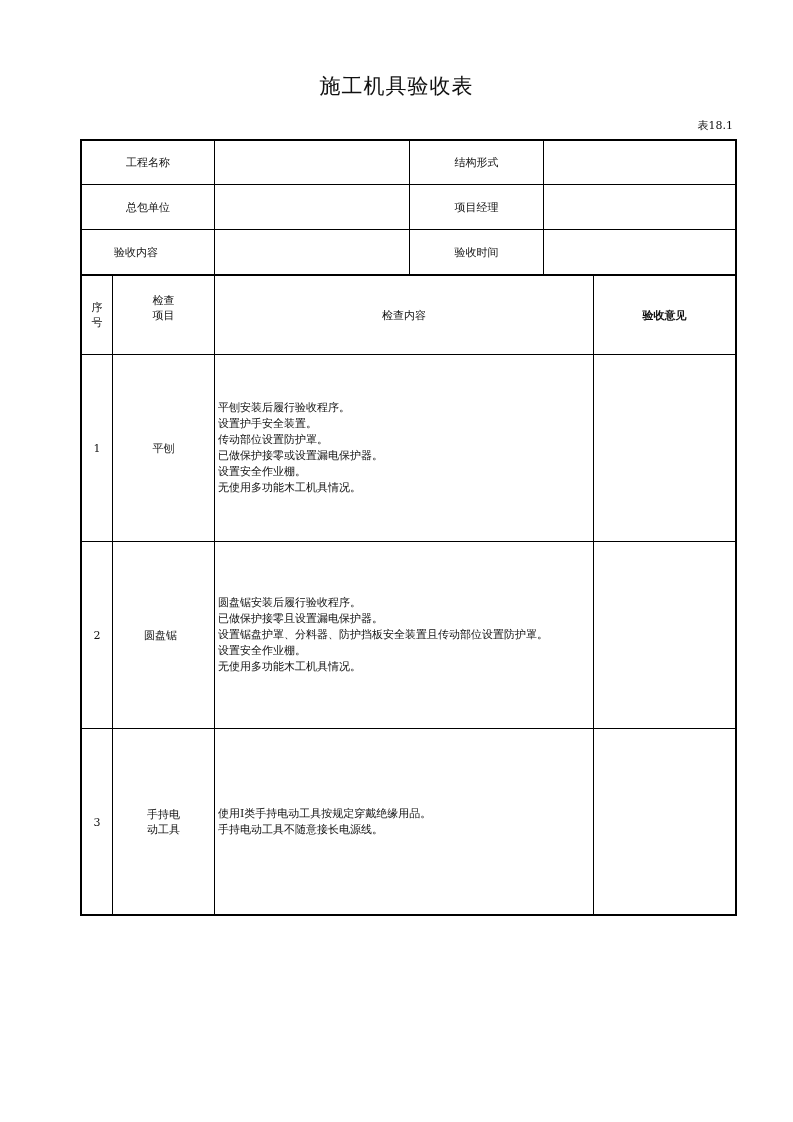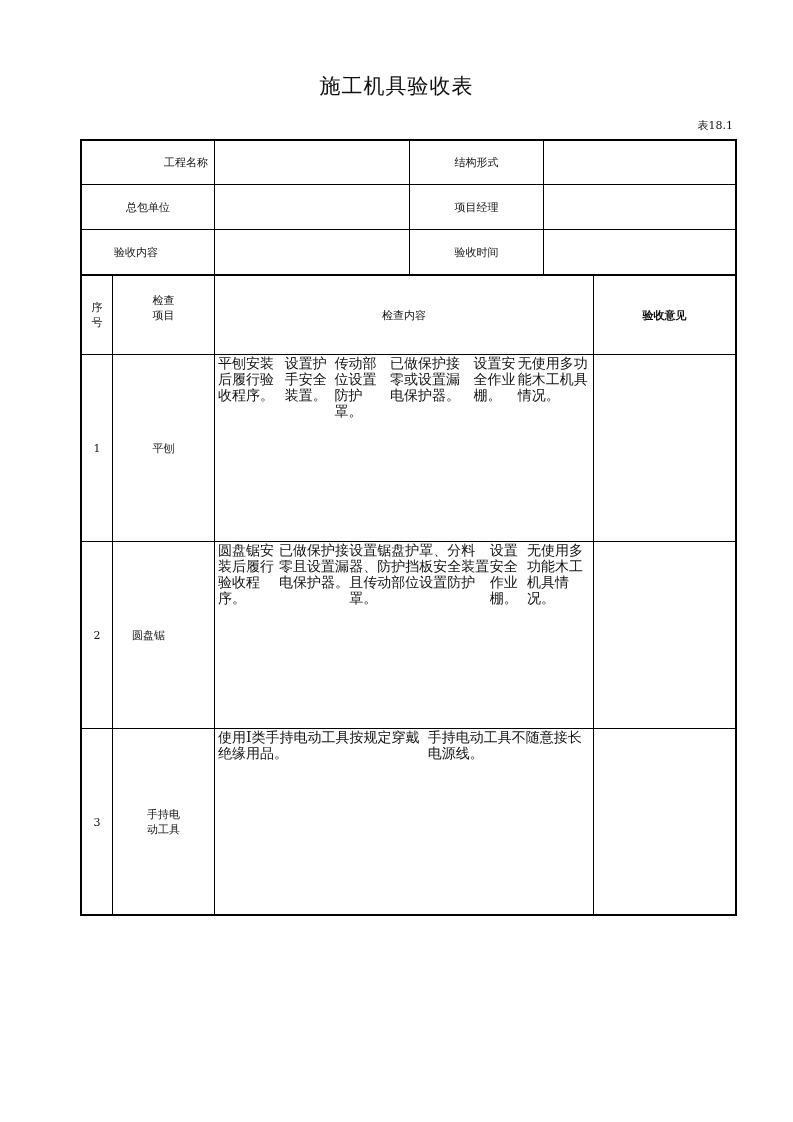--- a/index.html
+++ b/index.html
@@ -1,21 +1,21 @@
 <!DOCTYPE html>
 <html><head>
 <meta charset="utf-8">
 <style>
   html, body { margin: 0; padding: 0; background: #ffffff; }
   body { width: 793px; height: 1122px; position: relative; font-family: "DejaVu Serif", "Liberation Serif", serif; color: #111; }
   .title { position: absolute; left: 0; top: 72px; width: 793px; text-align: center; font-family: "DejaVu Sans", "Liberation Sans", sans-serif; font-size: 21px; letter-spacing: 1px; color: #111; }
   .form-no { position: absolute; right: 60px; top: 118px; font-size: 11px; }
   .abs { position: absolute; box-sizing: border-box; }
   .cell { position: absolute; display: flex; align-items: center; justify-content: center; font-size: 11px; text-align: center; line-height: 15px; }
-  .content { position: absolute; font-size: 14px; line-height: 16px; text-align: left; display: flex; flex-direction: row; justify-content: center; }
+  .content { position: absolute; font-size: 11px; line-height: 16px; text-align: left; display: flex; flex-direction: column; justify-content: center; }
   .hline { position: absolute; height: 1px; background: #000; }
   .vline { position: absolute; width: 1px; background: #000; }
 </style>
 </head>
 <body>
 
 <div class="title">施工机具验收表</div>
 <div class="form-no">表18.1</div>
 
 <div class="abs" style="left:80px; top:139px; width:657px; height:777px; border:2px solid #000;"></div>
@@ -28,21 +28,21 @@
 <div class="vline" style="left:409px; top:139px; height:137px;"></div>
 <div class="vline" style="left:543px; top:139px; height:137px;"></div>
 
 <div class="hline" style="left:80px; top:354px; width:657px;"></div>
 <div class="hline" style="left:80px; top:541px; width:657px;"></div>
 <div class="hline" style="left:80px; top:728px; width:657px;"></div>
 <div class="vline" style="left:112px; top:275px; height:641px;"></div>
 <div class="vline" style="left:214px; top:275px; height:641px;"></div>
 <div class="vline" style="left:593px; top:275px; height:641px;"></div>
 
-<div class="cell" style="left:82px; top:141px; width:132px; height:43px;padding-left:38px;">工程名称</div>
+<div class="cell" style="left:82px; top:141px; width:132px; height:43px;">工程名称</div>
 <div class="cell" style="left:215px; top:141px; width:194px; height:43px;"></div>
 <div class="cell" style="left:410px; top:141px; width:133px; height:43px;">结构形式</div>
 <div class="cell" style="left:544px; top:141px; width:191px; height:43px;"></div>
 
 <div class="cell" style="left:82px; top:185px; width:132px; height:44px;">总包单位</div>
 <div class="cell" style="left:215px; top:185px; width:194px; height:44px;"></div>
 <div class="cell" style="left:410px; top:185px; width:133px; height:44px;">项目经理</div>
 <div class="cell" style="left:544px; top:185px; width:191px; height:44px;"></div>
 
 <div class="cell" style="left:70px; top:230px; width:132px; height:44px;">验收内容</div>
@@ -63,21 +63,21 @@
   <div>平刨安装后履行验收程序。</div>
   <div>设置护手安全装置。</div>
   <div>传动部位设置防护罩。</div>
   <div>已做保护接零或设置漏电保护器。</div>
   <div>设置安全作业棚。</div>
   <div>无使用多功能木工机具情况。</div>
 </div>
 <div class="cell" style="left:594px; top:355px; width:141px; height:186px;"></div>
 
 <div class="cell" style="left:82px; top:542px; width:30px; height:186px;">2</div>
-<div class="cell" style="left:98px; top:542px; width:101px; height:186px;text-align:right;">圆盘锯</div>
+<div class="cell" style="left:110px; top:542px; width:101px; height:186px;text-align:right;">圆盘锯</div>
 <div class="content" style="left:218px; top:542px; width:370px; height:186px;">
   <div>圆盘锯安装后履行验收程序。</div>
   <div>已做保护接零且设置漏电保护器。</div>
   <div>设置锯盘护罩、分料器、防护挡板安全装置且传动部位设置防护罩。</div>
   <div>设置安全作业棚。</div>
   <div>无使用多功能木工机具情况。</div>
 </div>
 <div class="cell" style="left:594px; top:542px; width:141px; height:186px;"></div>
 
 <div class="cell" style="left:82px; top:729px; width:30px; height:186px;">3</div>

